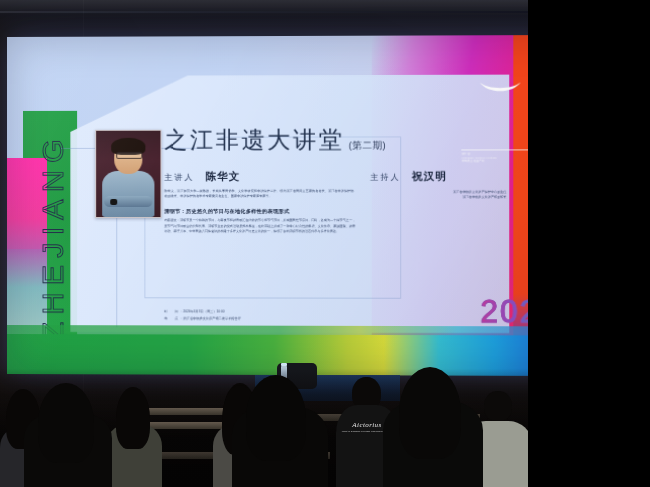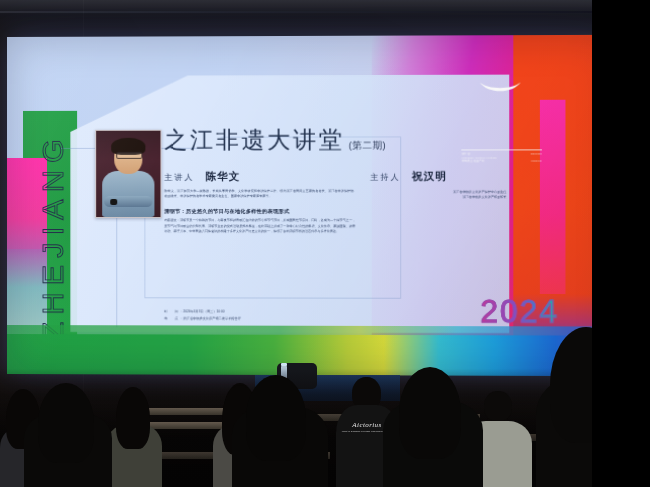--- a/index.html
+++ b/index.html
@@ -1,19 +1,19 @@
 <!DOCTYPE html>
 <html><head>
 <meta charset="utf-8">
 <style>
   html,body{margin:0;padding:0;background:#000;}
   body{width:650px;height:487px;overflow:hidden;
        font-family:"Liberation Sans","DejaVu Sans",sans-serif;}
 
-  #stage{position:relative;width:592px;height:487px;overflow:hidden;background:#120f0e;}
+  #stage{position:relative;width:528px;height:487px;overflow:hidden;background:#120f0e;}
 
   
   .wall{position:absolute;inset:0;
         background:
           linear-gradient(180deg,#2b2c33 0%,#15151a 3%,#17130f 10%,#1b1612 40%,#1a1512 100%);}
   .wall-seam{position:absolute;left:0;right:0;top:11px;height:2px;
         background:linear-gradient(90deg,#2f3038,#20212a 40%,#101018);opacity:.8;}
   .wall-vline{position:absolute;top:0;bottom:0;width:1px;background:rgba(255,255,255,.05);}
 
   

